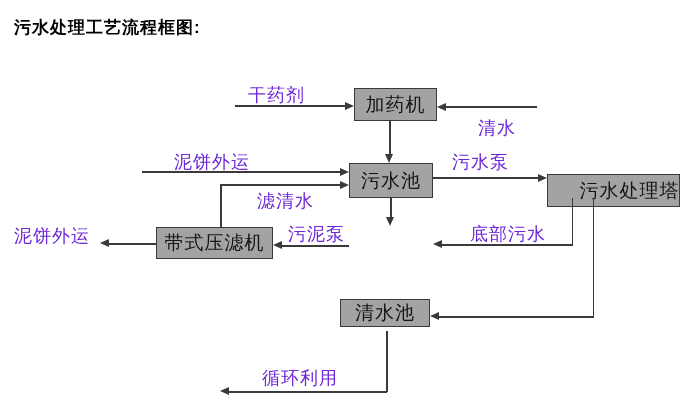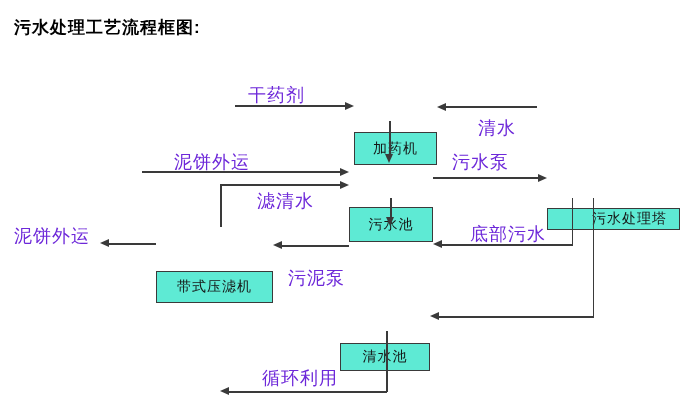--- a/index.html
+++ b/index.html
@@ -19,30 +19,29 @@
     left:14px; top:16px;
     font-size:17px;
     font-weight:bold;
     color:#000;
     letter-spacing:1px;
     white-space:nowrap;
   }
   .node{
     position:absolute;
     border:1.5px solid #3a3a3a;
-    background:#5eead4;
+    background:#a3a3a3;
     display:flex;
     align-items:center;
     justify-content:center;
-    font-size:14px;
+    font-size:19px;
     color:#151515;
     white-space:nowrap;
     box-sizing:border-box;
     letter-spacing:1px;
-    margin-top:44px;
   }
   .lbl{
     position:absolute;
     font-size:18px;
     color:#6d28d9;
     white-space:nowrap;
     letter-spacing:1px;
   }
   .hline,.vline{
     position:absolute;
@@ -57,21 +56,21 @@
 </style>
 </head>
 <body>
 
 <div id="canvas">
 
   <div class="title">污水处理工艺流程框图:</div>
 
   <div class="node" style="left:354px;top:88px;width:83px;height:33px;">加药机</div>
   <div class="node" style="left:349px;top:163px;width:84px;height:35px;">污水池</div>
-  <div class="node" style="left:547px;top:164px;width:133px;height:22px;padding-left:32px;">污水处理塔</div>
+  <div class="node" style="left:547px;top:174px;width:133px;height:33px;padding-left:32px;">污水处理塔</div>
   <div class="node" style="left:156px;top:227px;width:117px;height:32px;">带式压滤机</div>
   <div class="node" style="left:340px;top:299px;width:90px;height:28px;text-align:center;">清水池</div>
 
   <div class="hline" style="left:235px;top:105px;width:110px;"></div>
   <div class="ar right" style="left:345px;top:101.5px;"></div>
   <div class="lbl" style="left:248px;top:83px;">干药剂</div>
 
   <div class="hline" style="left:446px;top:106px;width:91px;"></div>
   <div class="ar left" style="left:437px;top:102.5px;"></div>
   <div class="lbl" style="left:478px;top:83px;margin-top:33px;">清水</div>
@@ -99,21 +98,21 @@
   <div class="hline" style="left:442px;top:244px;width:131px;"></div>
   <div class="ar left" style="left:433px;top:240px;"></div>
   <div class="lbl" style="left:470px;top:222px;">底部污水</div>
 
   <div class="vline" style="left:592.5px;top:198px;height:119.5px;"></div>
   <div class="hline" style="left:439px;top:316px;width:155px;"></div>
   <div class="ar left" style="left:430px;top:312px;"></div>
 
   <div class="hline" style="left:282px;top:245px;width:67px;"></div>
   <div class="ar left" style="left:273px;top:241px;"></div>
-  <div class="lbl" style="left:288px;top:222px;margin-top:44px;">污泥泵</div>
+  <div class="lbl" style="left:288px;top:222px;">污泥泵</div>
 
   <div class="hline" style="left:109px;top:243px;width:47px;"></div>
   <div class="ar left" style="left:100px;top:239px;"></div>
   <div class="lbl" style="left:14px;top:224px;">泥饼外运</div>
 
   <div class="vline" style="left:386px;top:331px;height:61px;"></div>
   <div class="hline" style="left:229px;top:391px;width:158px;"></div>
   <div class="ar left" style="left:220px;top:387px;"></div>
   <div class="lbl" style="left:262px;top:366px;">循环利用</div>
 

